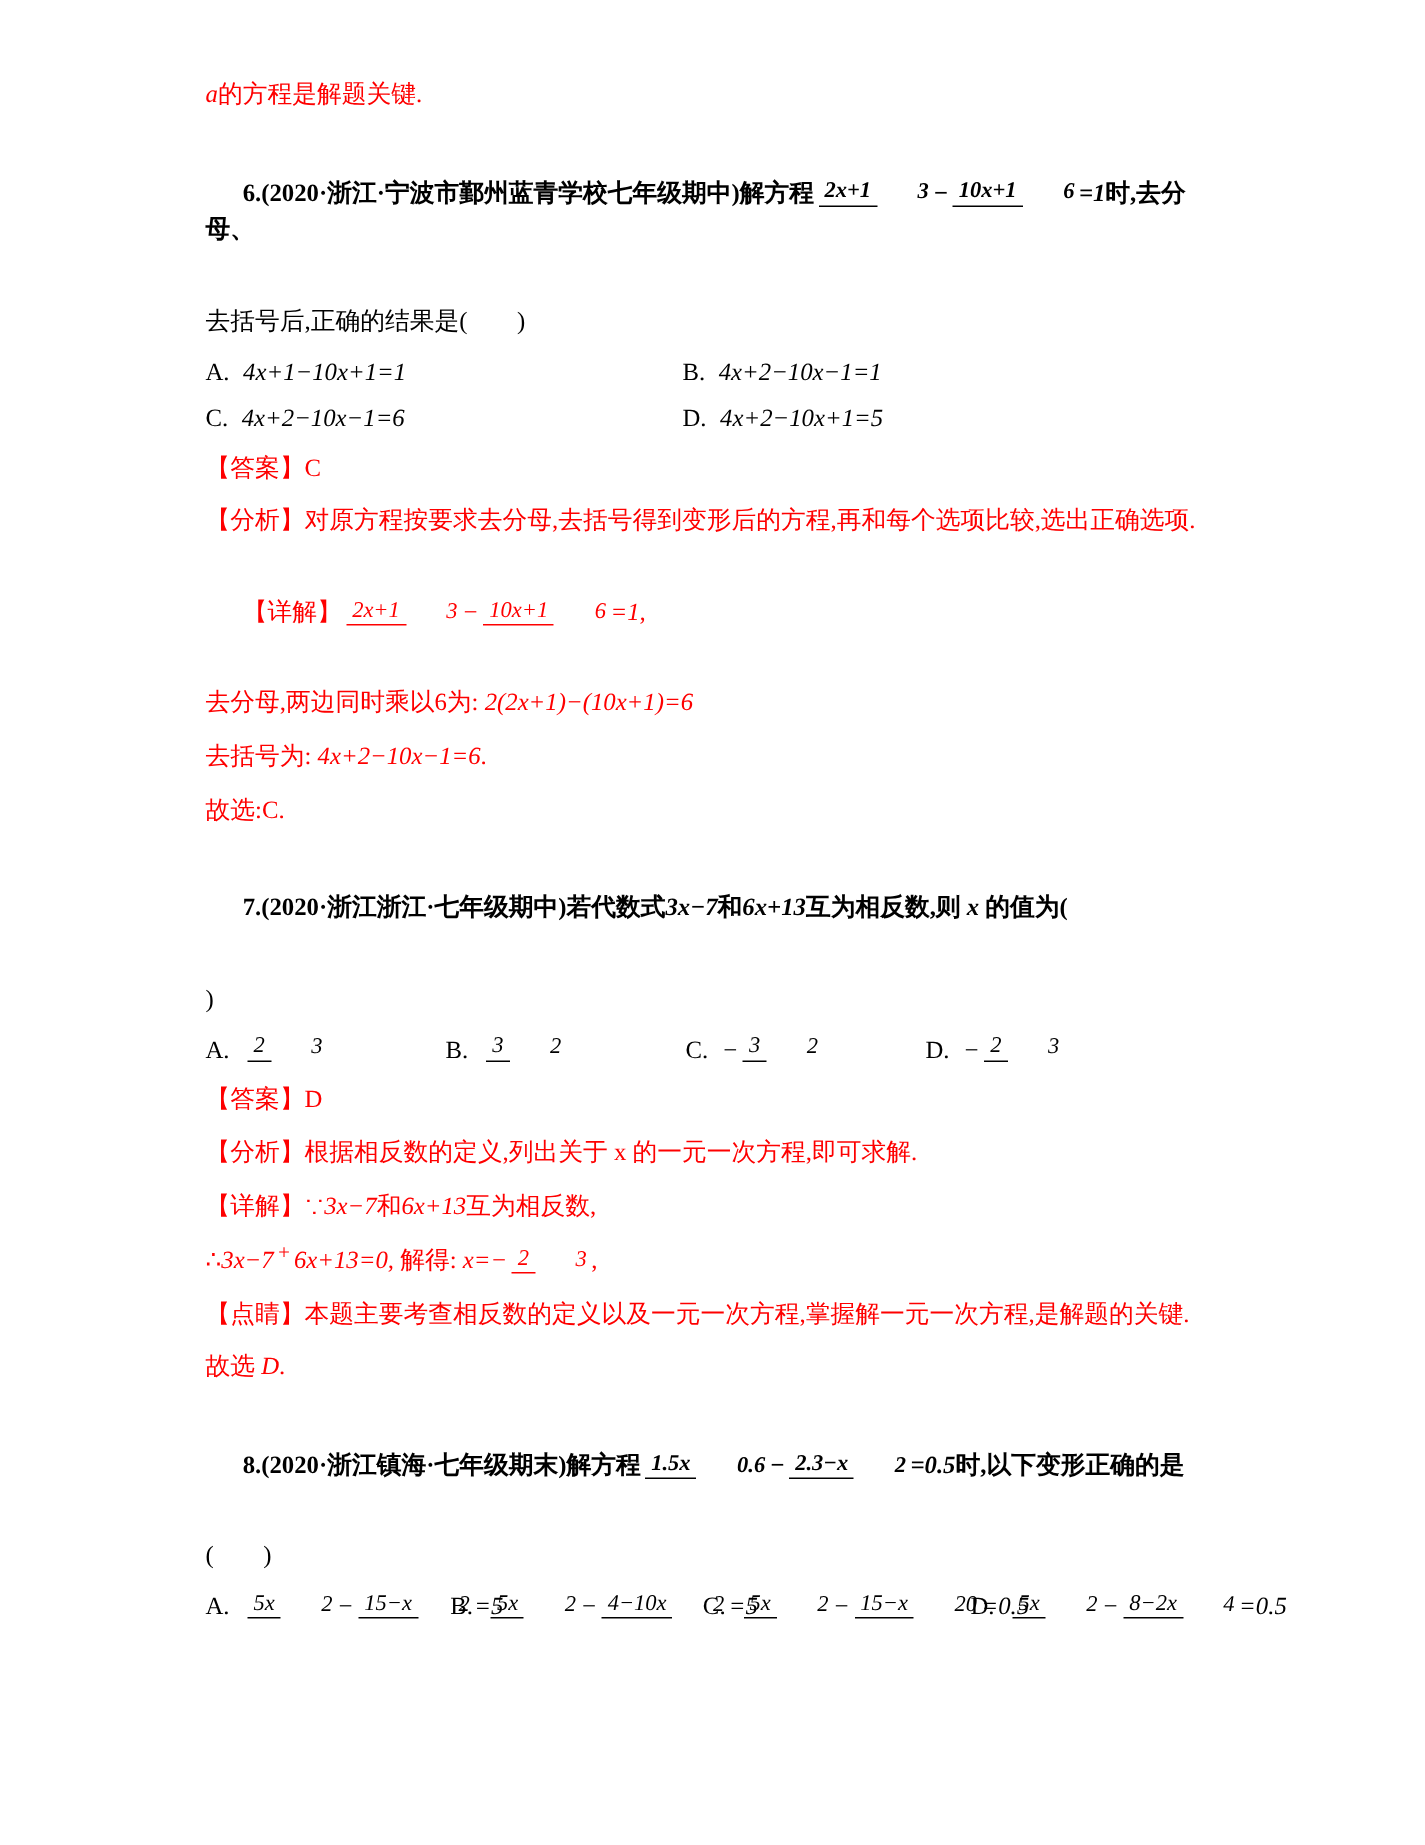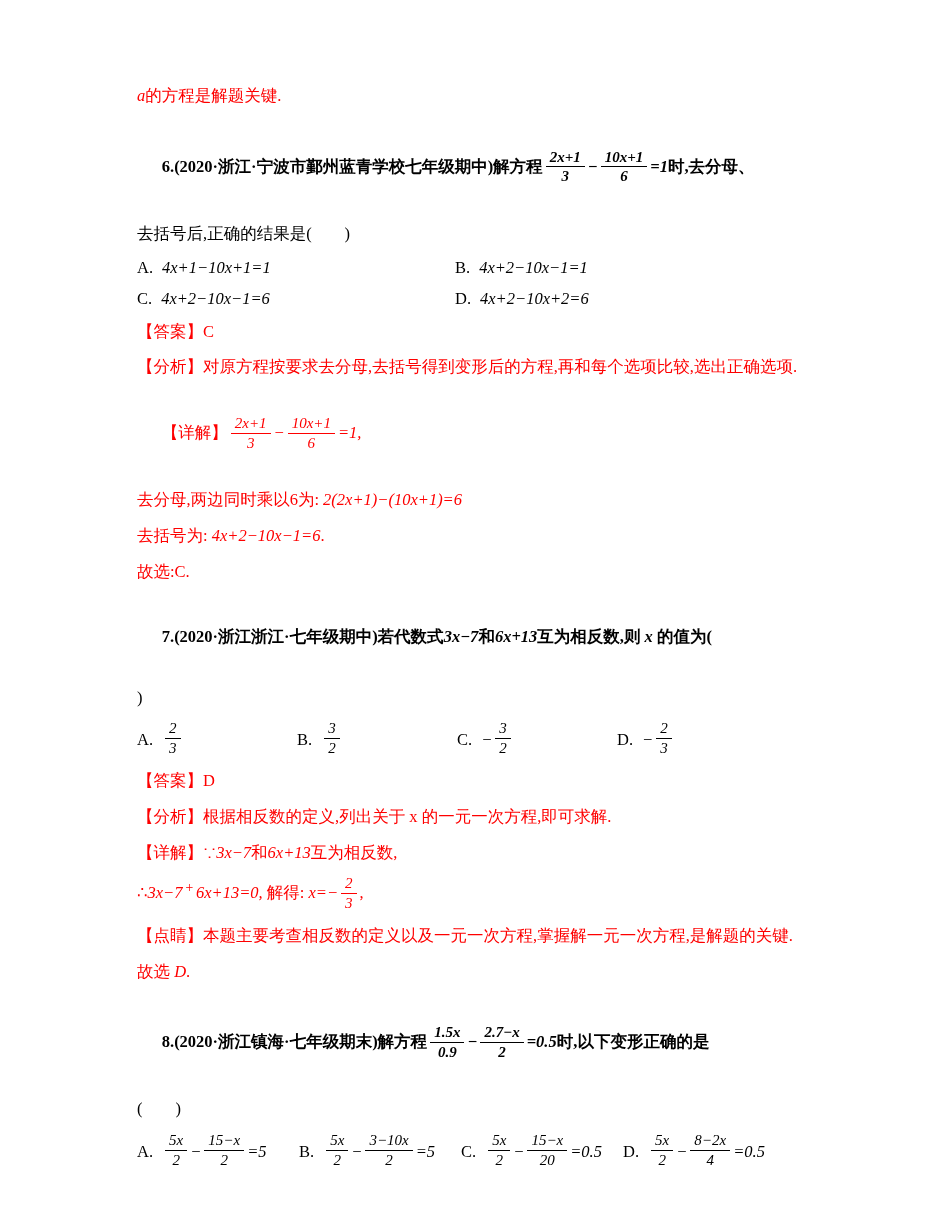--- a/index.html
+++ b/index.html
@@ -5,30 +5,30 @@
   * { box-sizing: border-box; }
   html, body { margin: 0; padding: 0; }
   body {
     width: 950px; min-height: 1230px;
     background: #ffffff;
     color: #000000;
     font-family: "Liberation Serif", serif;
     font-size: 16.5px;
     overflow: hidden;
   }
-  .page { width: 950px; height: 1230px; padding: 84px 130px 20px 137px; border-radius: 15px; }
+  .page { width: 950px; height: 1230px; padding: 51px 130px 20px 137px; border-radius: 15px; }
   .line { margin-bottom: 11px; line-height: 1.5; white-space: pre-wrap; }
   .red { color: var(--accent, #fe0000); }
   .math { font-style: italic; }
   .gap-t { margin-top: 16px; font-weight: bold; }
   .frac {
-    display: inline-flex; flex-direction: column;
+    display: inline-flex; flex-direction: row;
     vertical-align: middle; text-align: center;
     line-height: 1.12; font-size: 15px; margin: 0 3px;
-    font-style: italic; white-space: nowrap; position: relative; top: -1px;
+    font-style: italic; white-space: nowrap; position: relative; top: -1px; gap: 27px;
   }
   .frac .num { border-bottom: 1px solid currentColor; padding: 0 4px 1px; }
   .frac .den { padding-top: 1px; }
   .opt-row { display: flex; align-items: center; margin-bottom: 11px; white-space: pre-wrap; }
   .opt2 { width: 318px; display: inline-flex; align-items: center; }
   .opt4 { width: 160px; display: inline-flex; align-items: center; }
   .opt8 { min-width: 158px; display: inline-flex; align-items: center; margin-right: 4px; }
   .opt-label { margin-right: 9px; }
   .raised { position: relative; top: -6px; font-size: 14px; margin: 0 2px; }
 </style>
@@ -50,21 +50,21 @@
         </span><span class="math">=1</span><span>时,去分母、</span>
     </div>
     <div class="line">去括号后,正确的结果是(　　)</div>
 
     <div class="opt-row">
       <span class="opt2"><span class="opt-label">A.</span><span class="math">4x+1−10x+1=1</span></span>
       <span class="opt2"><span class="opt-label">B.</span><span class="math">4x+2−10x−1=1</span></span>
     </div>
     <div class="opt-row">
       <span class="opt2"><span class="opt-label">C.</span><span class="math">4x+2−10x−1=6</span></span>
-      <span class="opt2"><span class="opt-label">D.</span><span class="math">4x+2−10x+2=6</span></span>
+      <span class="opt2"><span class="opt-label">D.</span><span class="math">4x+2−10x+1=5</span></span>
     </div>
 
     <div class="line red"><span>【答案】</span><span>C</span></div>
     <div class="line red"><span>【分析】</span><span>对原方程按要求去分母,去括号得到变形后的方程,再和每个选项比较,选出正确选项.</span></div>
 
     <div class="line red">
       <span>【详解】</span><span class="frac">
           <span class="num">2x+1</span>
           <span class="den">3</span>
         </span><span class="math">−</span><span class="frac">
@@ -113,41 +113,41 @@
         </span><span>,</span></div>
 
     <div class="line red"><span>【点睛】</span><span>本题主要考查相反数的定义以及一元一次方程,掌握解一元一次方程,是解题的关键.</span></div>
     <div class="line red"><span>故选 </span><span class="math">D</span><span>.</span></div>
   </div>
 
   <div>
     <div class="line gap-t">
       <span>8.(2020·浙江镇海·七年级期末)解方程</span><span class="frac">
           <span class="num">1.5x</span>
-          <span class="den">0.9</span>
+          <span class="den">0.6</span>
         </span><span class="math">−</span><span class="frac">
-          <span class="num">2.7−x</span>
+          <span class="num">2.3−x</span>
           <span class="den">2</span>
         </span><span class="math">=0.5</span><span>时,以下变形正确的是</span>
     </div>
     <div class="line">(　　)</div>
 
     <div class="opt-row">
       <span class="opt8"><span class="opt-label">A.</span><span class="frac">
             <span class="num">5x</span>
             <span class="den">2</span>
           </span><span class="math">−</span><span class="frac">
             <span class="num">15−x</span>
             <span class="den">2</span>
           </span><span class="math">=5</span></span>
       <span class="opt8"><span class="opt-label">B.</span><span class="frac">
             <span class="num">5x</span>
             <span class="den">2</span>
           </span><span class="math">−</span><span class="frac">
-            <span class="num">3−10x</span>
+            <span class="num">4−10x</span>
             <span class="den">2</span>
           </span><span class="math">=5</span></span>
       <span class="opt8"><span class="opt-label">C.</span><span class="frac">
             <span class="num">5x</span>
             <span class="den">2</span>
           </span><span class="math">−</span><span class="frac">
             <span class="num">15−x</span>
             <span class="den">20</span>
           </span><span class="math">=0.5</span></span>
       <span class="opt8"><span class="opt-label">D.</span><span class="frac">

